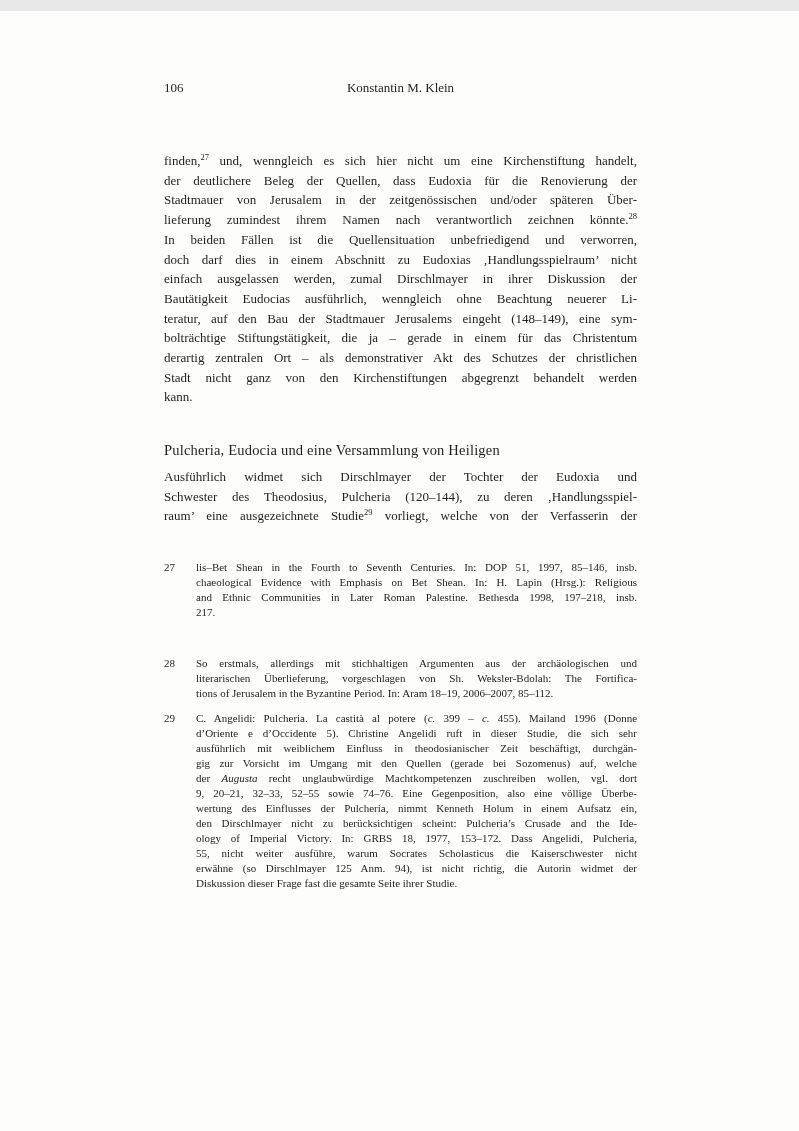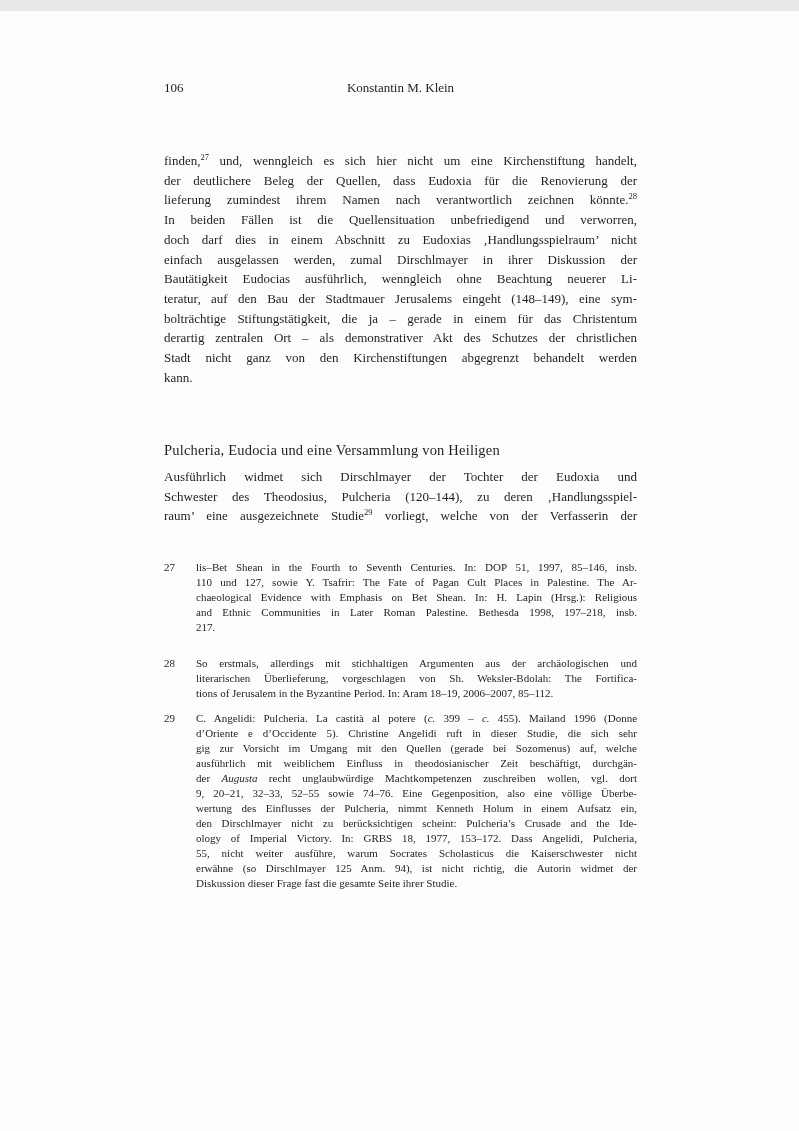--- a/index.html
+++ b/index.html
@@ -78,20 +78,21 @@
 <div class="page">
 
   <header class="pagehead">
     <span class="pnum">106</span>
     <span class="rhead">Konstantin M. Klein</span>
   </header>
 
   <section class="para p1">
     <div class="ln"><span class="seg">finden,</span><sup class="fnref">27</sup><span class="seg"> und, wenngleich es sich hier nicht um eine Kirchenstiftung handelt,</span></div>
     <div class="ln">der deutlichere Beleg der Quellen, dass Eudoxia für die Renovierung der</div>
+    <div class="ln">Stadtmauer von Jerusalem in der zeitgenössischen und/oder späteren Über-</div>
     <div class="ln"><span class="seg">lieferung zumindest ihrem Namen nach verantwortlich zeichnen könnte.</span><sup class="fnref">28</sup></div>
     <div class="ln">In beiden Fällen ist die Quellensituation unbefriedigend und verworren,</div>
     <div class="ln">doch darf dies in einem Abschnitt zu Eudoxias ‚Handlungsspielraum’ nicht</div>
     <div class="ln">einfach ausgelassen werden, zumal Dirschlmayer in ihrer Diskussion der</div>
     <div class="ln">Bautätigkeit Eudocias ausführlich, wenngleich ohne Beachtung neuerer Li-</div>
     <div class="ln">teratur, auf den Bau der Stadtmauer Jerusalems eingeht (148–149), eine sym-</div>
     <div class="ln">bolträchtige Stiftungstätigkeit, die ja – gerade in einem für das Christentum</div>
     <div class="ln">derartig zentralen Ort – als demonstrativer Akt des Schutzes der christlichen</div>
     <div class="ln">Stadt nicht ganz von den Kirchenstiftungen abgegrenzt behandelt werden</div>
     <div class="ln last">kann.</div>
@@ -101,39 +102,38 @@
 
   <section class="para p2">
     <div class="ln">Ausführlich widmet sich Dirschlmayer der Tochter der Eudoxia und</div>
     <div class="ln">Schwester des Theodosius, Pulcheria (120–144), zu deren ‚Handlungsspiel-</div>
     <div class="ln"><span class="seg">raum’ eine ausgezeichnete Studie</span><sup class="fnref">29</sup><span class="seg"> vorliegt, welche von der Verfasserin der</span></div>
   </section>
 
   <section class="footnote fn-a">
     <span class="fnnum">27</span>
     <div class="ln">lis–Bet Shean in the Fourth to Seventh Centuries. In: DOP 51, 1997, 85–146, insb.</div>
-    <div class="ln">110 und 127, sowie Y. Tsafrir: The Fate of Pagan Cult Places in Palestine. The Ar-</div>
     <div class="ln">chaeological Evidence with Emphasis on Bet Shean. In: H. Lapin (Hrsg.): Religious</div>
     <div class="ln">and Ethnic Communities in Later Roman Palestine. Bethesda 1998, 197–218, insb.</div>
     <div class="ln last">217.</div>
   </section>
 
   <section class="footnote fn-b">
     <span class="fnnum">28</span>
     <div class="ln">So erstmals, allerdings mit stichhaltigen Argumenten aus der archäologischen und</div>
     <div class="ln">literarischen Überlieferung, vorgeschlagen von Sh. Weksler-Bdolah: The Fortifica-</div>
     <div class="ln last">tions of Jerusalem in the Byzantine Period. In: Aram 18–19, 2006–2007, 85–112.</div>
   </section>
 
   <section class="footnote fn-c">
     <span class="fnnum">29</span>
     <div class="ln"><span class="seg">C. Angelidi: Pulcheria. La castità al potere (</span><span class="seg it">c.</span><span class="seg"> 399 – </span><span class="seg it">c.</span><span class="seg"> 455). Mailand 1996 (Donne</span></div>
     <div class="ln">d’Oriente e d’Occidente 5). Christine Angelidi ruft in dieser Studie, die sich sehr</div>
+    <div class="ln">ausführlich mit weiblichem Einfluss in theodosianischer Zeit beschäftigt, durchgän-</div>
     <div class="ln">gig zur Vorsicht im Umgang mit den Quellen (gerade bei Sozomenus) auf, welche</div>
-    <div class="ln">ausführlich mit weiblichem Einfluss in theodosianischer Zeit beschäftigt, durchgän-</div>
     <div class="ln"><span class="seg">der </span><span class="seg it">Augusta</span><span class="seg"> recht unglaubwürdige Machtkompetenzen zuschreiben wollen, vgl. dort</span></div>
     <div class="ln">9, 20–21, 32–33, 52–55 sowie 74–76. Eine Gegenposition, also eine völlige Überbe-</div>
     <div class="ln">wertung des Einflusses der Pulcheria, nimmt Kenneth Holum in einem Aufsatz ein,</div>
     <div class="ln">den Dirschlmayer nicht zu berücksichtigen scheint: Pulcheria’s Crusade and the Ide-</div>
     <div class="ln">ology of Imperial Victory. In: GRBS 18, 1977, 153–172. Dass Angelidi, Pulcheria,</div>
     <div class="ln">55, nicht weiter ausführe, warum Socrates Scholasticus die Kaiserschwester nicht</div>
     <div class="ln">erwähne (so Dirschlmayer 125 Anm. 94), ist nicht richtig, die Autorin widmet der</div>
     <div class="ln last">Diskussion dieser Frage fast die gesamte Seite ihrer Studie.</div>
   </section>
 

